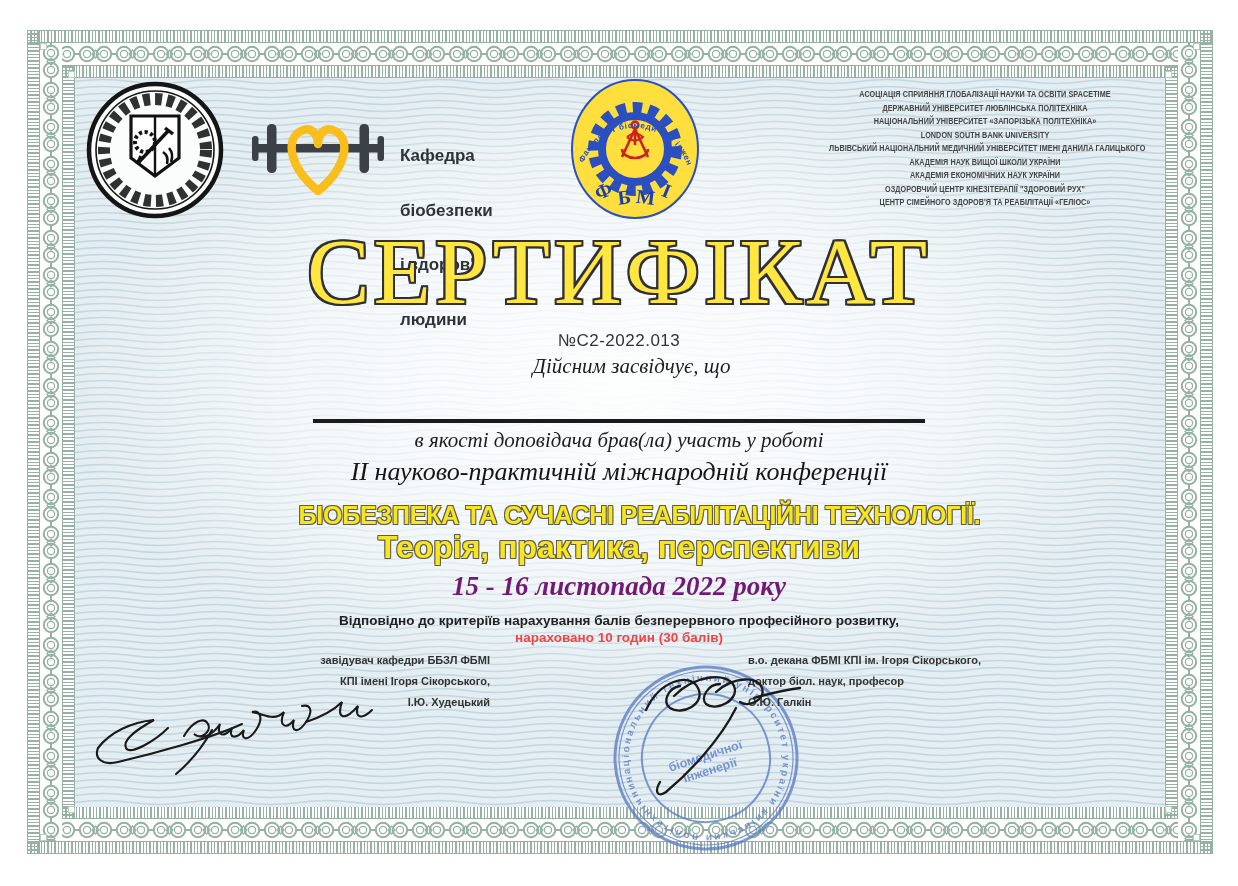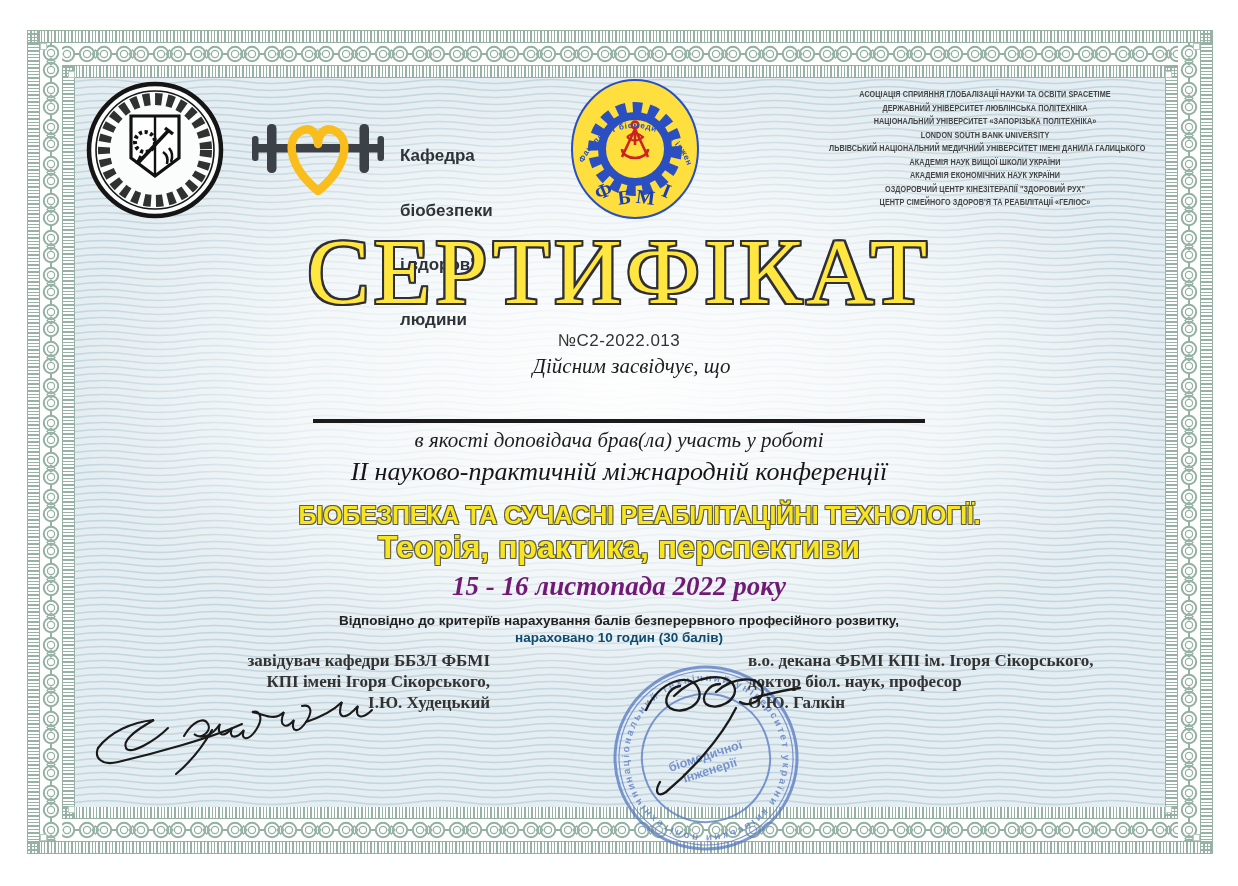--- a/index.html
+++ b/index.html
@@ -38,23 +38,23 @@
   .rule{position:absolute;left:50%;top:419px;width:612px;height:4px;margin-left:-306px;background:#1b1b1b;}
   .partic{top:428px;font-family:"Liberation Serif",serif;font-style:italic;font-size:21px;color:#1d1d1d;}
   .confline{top:457px;font-family:"Liberation Serif",serif;font-style:italic;font-size:26px;color:#161616;}
   .conf-title{top:501px;font-size:25px;font-weight:bold;color:#f8e520;letter-spacing:-.2px;
       text-shadow:-1px -1px 0 #5d5d4a,1px -1px 0 #5d5d4a,-1px 1px 0 #5d5d4a,1px 1px 0 #5d5d4a;padding-left:41px;}
   .conf-sub{top:529px;font-size:32px;font-weight:bold;color:#f8e520;
       text-shadow:-1px -1px 0 #5d5d4a,1px -1px 0 #5d5d4a,-1px 1px 0 #5d5d4a,1px 1px 0 #5d5d4a;}
   .dateline{top:571px;font-family:"Liberation Serif",serif;font-style:italic;font-weight:bold;
       font-size:27px;color:#701a75;}
   .credits1{top:613px;font-size:13.5px;font-weight:bold;color:#222;}
-  .credits2{top:630px;font-size:13.5px;font-weight:bold;color:#0c4a6e;}
+  .credits2{top:630px;font-size:13.5px;font-weight:bold;color:#ef4444;}
   .signer{position:absolute;top:650px;color:#333;font-weight:bold;}
-  .signer div{font-size:17px;line-height:21px;white-space:nowrap;font-family:Liberation Serif, serif;}
+  .signer div{font-size:11px;line-height:21px;white-space:nowrap;}
   .signer.left{left:160px;width:330px;text-align:right;}
   .signer.right{left:748px;width:340px;text-align:left;z-index:3;}
   .stamp-wrap{position:absolute;left:600px;top:636px;z-index:2;}
   .sig{position:absolute;z-index:4;}
   .sig.left{left:92px;top:678px;}
   .sig.right{left:616px;top:646px;}
   .logo{position:absolute;}
 </style>
 </head>
 <body>

